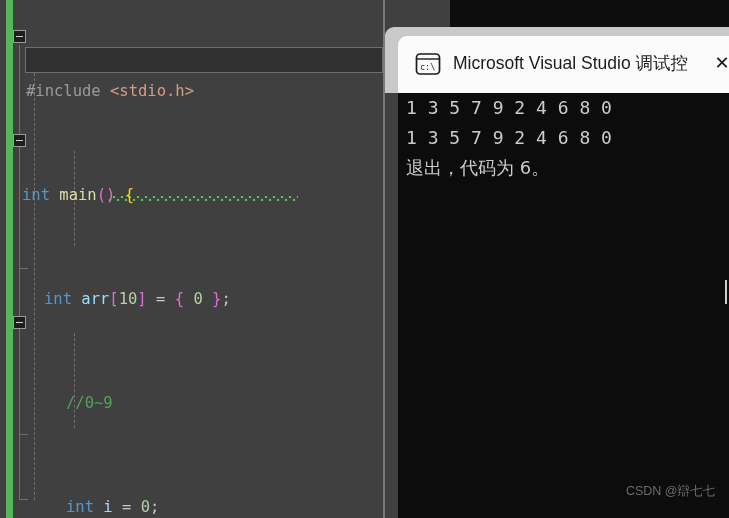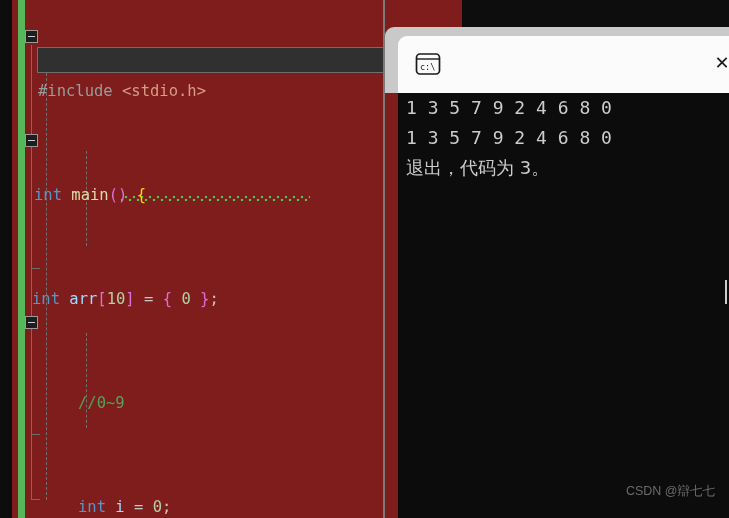--- a/index.html
+++ b/index.html
@@ -6,21 +6,21 @@
   body{
     width:729px;height:518px;overflow:hidden;
     background:#0d0d0d;
     font-family:"DejaVu Sans Mono", monospace;
     position:relative;
   }
 
   
   #editor{
     position:absolute;left:0;top:0;width:450px;height:518px;
-    background:#7f1d1d;overflow:hidden;margin-left:12px;
+    background:#404040;overflow:hidden;
   }
   #change-bar{
     position:absolute;left:6px;top:0;width:7px;height:518px;
     background:#57b65a;
   }
   .code-area{
     position:absolute;left:0;top:0;width:383px;height:518px;
     font-family:"DejaVu Sans Mono","Liberation Mono",monospace;
     font-size:15.5px;line-height:26px;
     white-space:pre;
@@ -159,21 +159,21 @@
   <div class="fold" style="top:30px;"></div>
   <div class="fold" style="top:134px;"></div>
   <div class="fold" style="top:316px;"></div>
 
   <div class="code-area">
 
     <div class="ln" style="padding-left:26px;"><span class="tok k-pp">#include</span> <span class="tok k-inc">&lt;stdio.h&gt;</span></div>
 
     <div class="ln" style="padding-left:22px;"><span class="tok k-kw">int</span> <span class="tok k-fn">main</span><span class="tok k-br2">()</span> <span class="tok k-br1">{</span></div>
 
-    <div class="ln" style="padding-left:20px;"><span class="tok k-kw">int</span> <span class="tok k-var">arr</span><span class="tok k-br2">[</span><span class="tok k-num">10</span><span class="tok k-br2">]</span> <span class="tok k-pun">=</span> <span class="tok k-br2">{</span> <span class="tok k-num">0</span> <span class="tok k-br2">}</span><span class="tok k-pun">;</span></div>
+    <div class="ln" style="padding-left:44px;"><span class="tok k-kw">int</span> <span class="tok k-var">arr</span><span class="tok k-br2">[</span><span class="tok k-num">10</span><span class="tok k-br2">]</span> <span class="tok k-pun">=</span> <span class="tok k-br2">{</span> <span class="tok k-num">0</span> <span class="tok k-br2">}</span><span class="tok k-pun">;</span></div>
 
     <div class="ln" style="padding-left:66px;"><span class="tok k-cmt">//0~9</span></div>
 
     <div class="ln" style="padding-left:66px;"><span class="tok k-kw">int</span> <span class="tok k-var">i</span> <span class="tok k-pun">=</span> <span class="tok k-num">0</span><span class="tok k-pun">;</span></div>
 
     
 
     
 
     
@@ -214,25 +214,26 @@
   <div id="titlebar">
 
     <span id="app-icon">
       <svg width="26" height="24" viewBox="0 0 26 24" aria-hidden="true">
         <rect x="1.5" y="2" width="23" height="20" rx="3.5" ry="3.5" fill="none" stroke="#1b1b1b" stroke-width="1.7"></rect>
         <line x1="1.5" y1="7" x2="24.5" y2="7" stroke="#1b1b1b" stroke-width="1.4"></line>
         <text x="5" y="18" font-family="DejaVu Sans Mono, monospace" font-size="8.5" fill="#1b1b1b">c:\</text>
       </svg>
     </span>
 
+    <span id="win-title">Microsoft Visual Studio 调试控</span>
 
     <span id="close-btn">✕</span>
   </div>
 
   <div id="console-body">
     <div class="cline">1 3 5 7 9 2 4 6 8 0</div>
     <div class="cline">1 3 5 7 9 2 4 6 8 0</div>
-    <div class="cline cjk">退出，代码为 3。</div>
+    <div class="cline cjk">退出，代码为 6。</div>
     <div id="caret"></div>
   </div>
 </div>
 
 <div id="watermark">CSDN @辯七七</div>
 
 </body></html>

